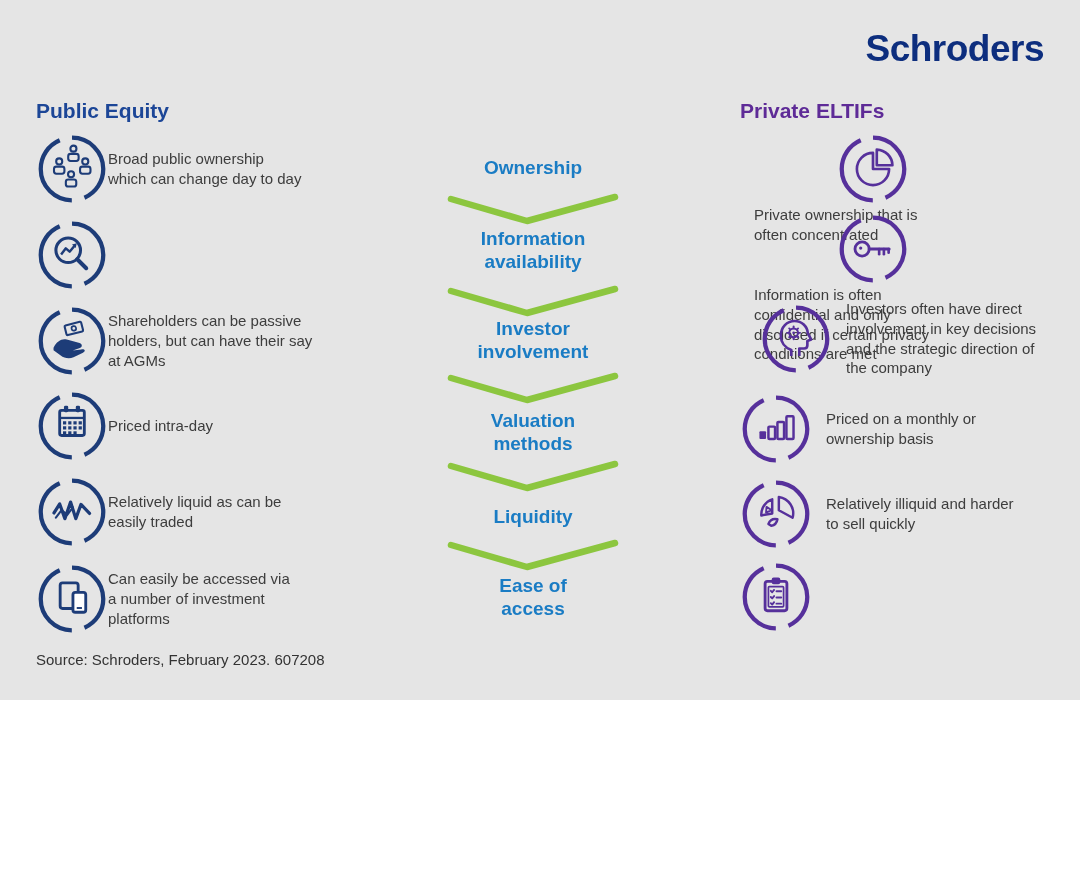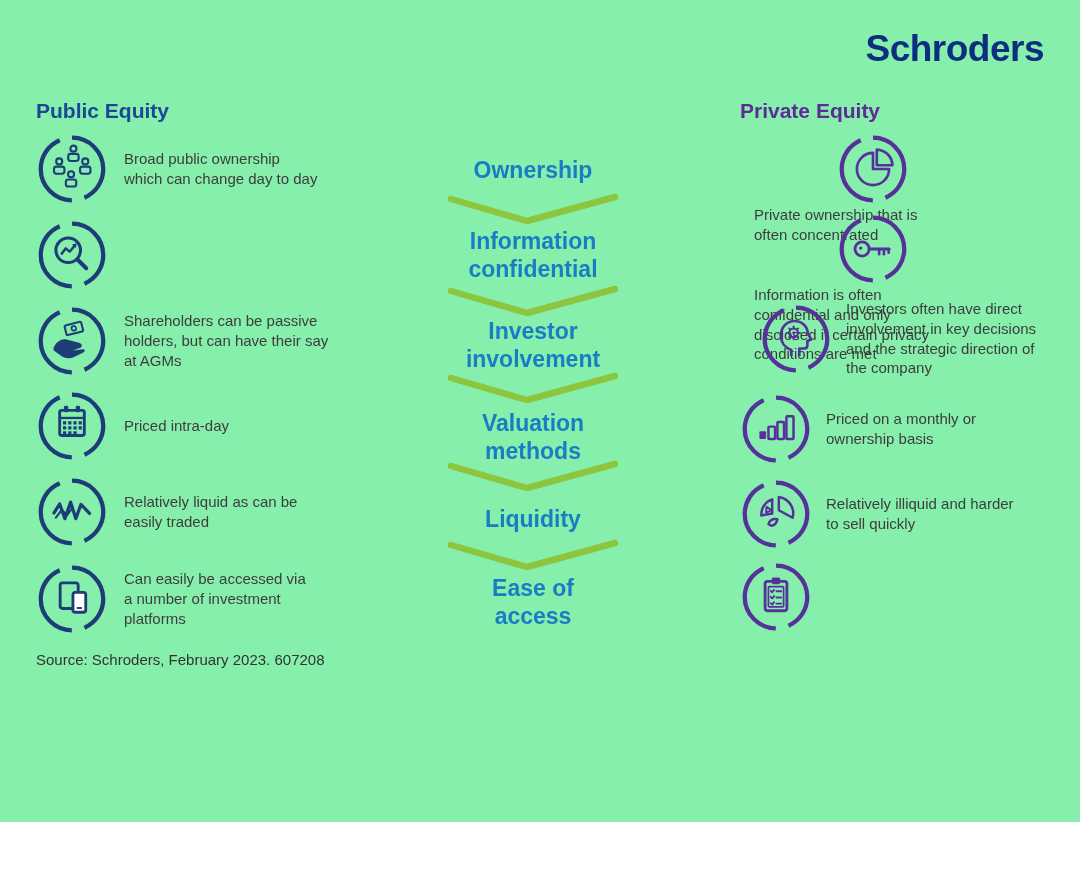--- a/index.html
+++ b/index.html
@@ -1,49 +1,48 @@
 <!DOCTYPE html>
 <html><head>
 <meta charset="utf-8">
 <style>
   * { box-sizing: border-box; margin: 0; padding: 0; }
   html,body { background:#fff; }
   .page {
     position: relative;
-    width: 1080px; height: 822px;
-    background: #86efac;
+    width: 1080px; height: 700px;
+    background: #e5e5e5;
     font-family: "Liberation Sans", sans-serif;
     overflow: hidden;
     padding-left: 8px;
   }
   .logo {
     position: absolute; top: 28px; right: 36px;
     font-size: 37px; font-weight: bold; color: #0d2e7e;
     letter-spacing: -0.5px;
   }
   .col-title { position: absolute; font-size: 21px; font-weight: bold; }
   .title-public  { left: 36px;  top: 99px; color: #1c4697; }
   .title-private { left: 740px; top: 99px; color: #5e2b97; }
 
   .row { position: absolute; display: flex; align-items: center; min-height: 74px; }
   .row .ring { flex: 0 0 72px; }
   .row .txt {
-    margin-left: 16px;
     font-size: 15px; line-height: 1.32; color: #3d3d3d;
     white-space: pre-line;
   }
   .left-col .txt  { width: 272px; }
   .right-col .txt { width: 252px; margin-left: 14px; }
 
   .navy   { color: #1d3c78; }
   .purple { color: #56309b; }
 
   .mid-label {
     position: absolute; left: 438px; width: 190px;
-    text-align: center; font-size: 23px; font-weight: bold;
+    text-align: center; font-size: 19px; font-weight: bold;
     color: #1a7cc4; line-height: 1.22; white-space: pre-line;
   }
   .chev { position: absolute; left: 445px; width: 176px; height: 34px; }
 
   .source {
     position: absolute; left: 36px; top: 651px;
     font-size: 15px; color: #333333;
   }
 </style>
 </head>
@@ -149,21 +148,21 @@
 
   <div class="source">Source: Schroders, February 2023. 607208</div>
 
   <div>
     <div class="mid-label" style="top:156px;">Ownership</div>
     <svg class="chev" style="top:192px;" viewBox="0 0 176 34">
       <polyline points="6,7 82,29 170,5" fill="none" stroke="#8cc63f" stroke-width="6.5" stroke-linecap="round" stroke-linejoin="round"></polyline>
     </svg>
 
     <div class="mid-label" style="top:227px;">Information
-confidential</div>
+availability</div>
     <svg class="chev" style="top:284px;" viewBox="0 0 176 34">
       <polyline points="6,7 82,29 170,5" fill="none" stroke="#8cc63f" stroke-width="6.5" stroke-linecap="round" stroke-linejoin="round"></polyline>
     </svg>
 
     <div class="mid-label" style="top:317px;">Investor
 involvement</div>
     <svg class="chev" style="top:371px;" viewBox="0 0 176 34">
       <polyline points="6,7 82,29 170,5" fill="none" stroke="#8cc63f" stroke-width="6.5" stroke-linecap="round" stroke-linejoin="round"></polyline>
     </svg>
 
@@ -175,21 +174,21 @@
 
     <div class="mid-label" style="top:505px;">Liquidity</div>
     <svg class="chev" style="top:538px;" viewBox="0 0 176 34">
       <polyline points="6,7 82,29 170,5" fill="none" stroke="#8cc63f" stroke-width="6.5" stroke-linecap="round" stroke-linejoin="round"></polyline>
     </svg>
 
     <div class="mid-label" style="top:574px;">Ease of
 access</div>
   </div>
 
-  <div class="col-title title-private">Private Equity</div>
+  <div class="col-title title-private">Private ELTIFs</div>
 
   <div class="right-col">
 
     <div class="row" style="left:740px; top:133px;flex-direction:column;">
       <svg class="ring purple" viewBox="0 0 76 76" width="72" height="72" fill="none" stroke="currentColor">
         <circle cx="38" cy="38" r="33" stroke-width="4.5" stroke-dasharray="90 13.7" transform="rotate(270 38 38)"></circle>
         <path d="M38,21 A17,17 0 1 0 55,38 L38,38 Z" stroke-width="2.8" stroke-linejoin="round"></path>
         <path d="M42,17.5 A17,17 0 0 1 58.5,34 L42,34 Z" stroke-width="2.8" stroke-linejoin="round"></path>
       </svg>
       <div class="txt">Private ownership that is

